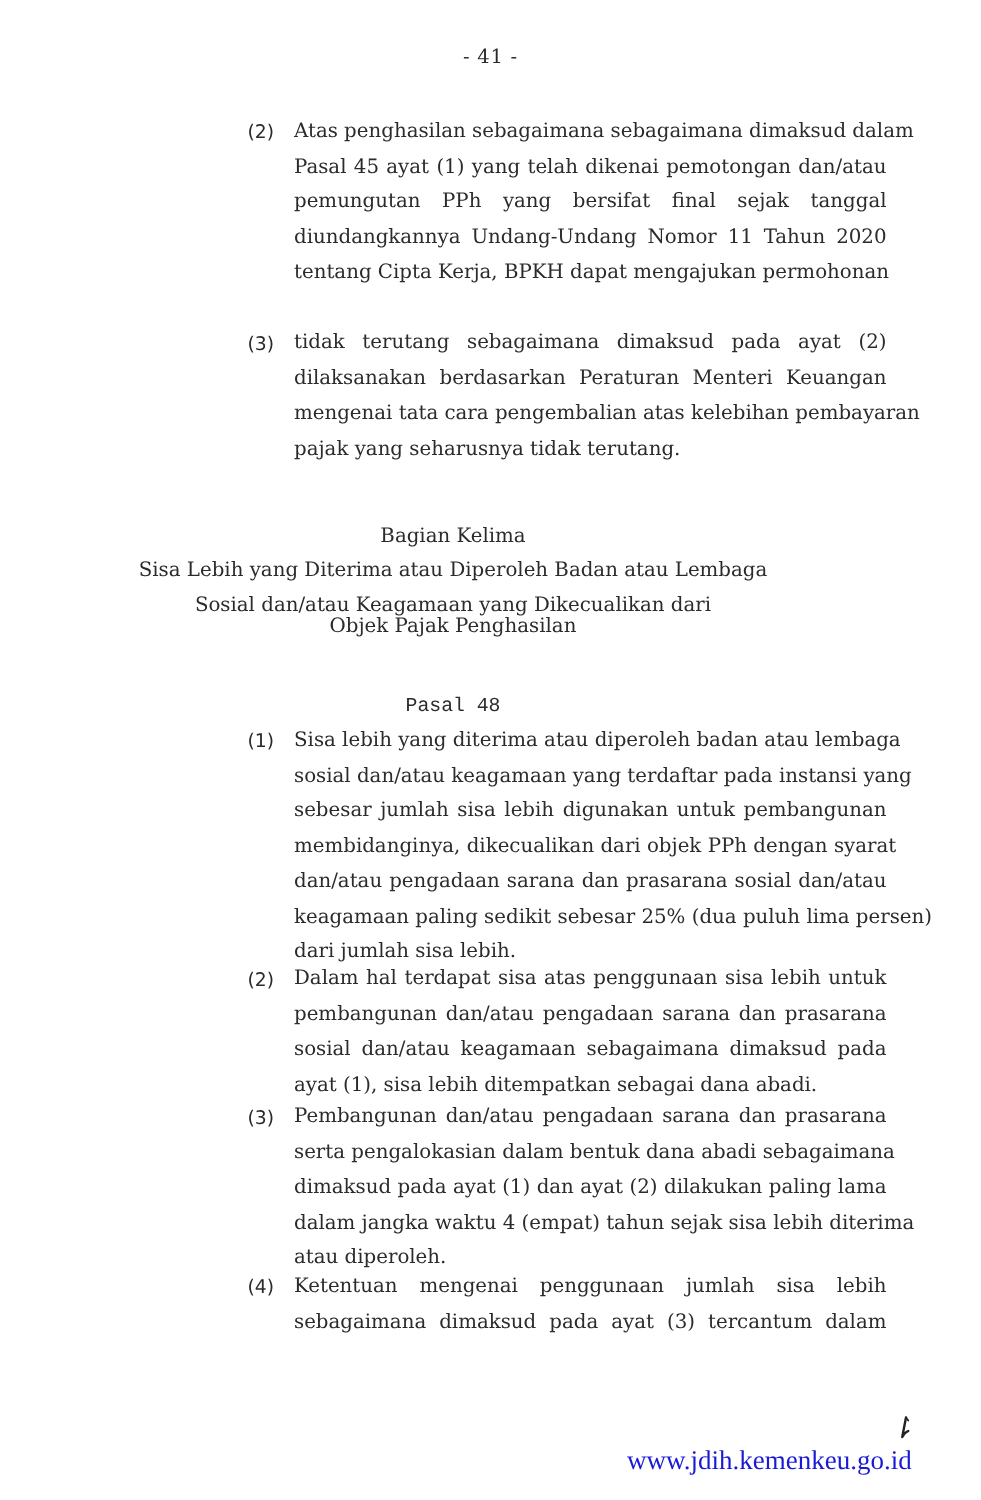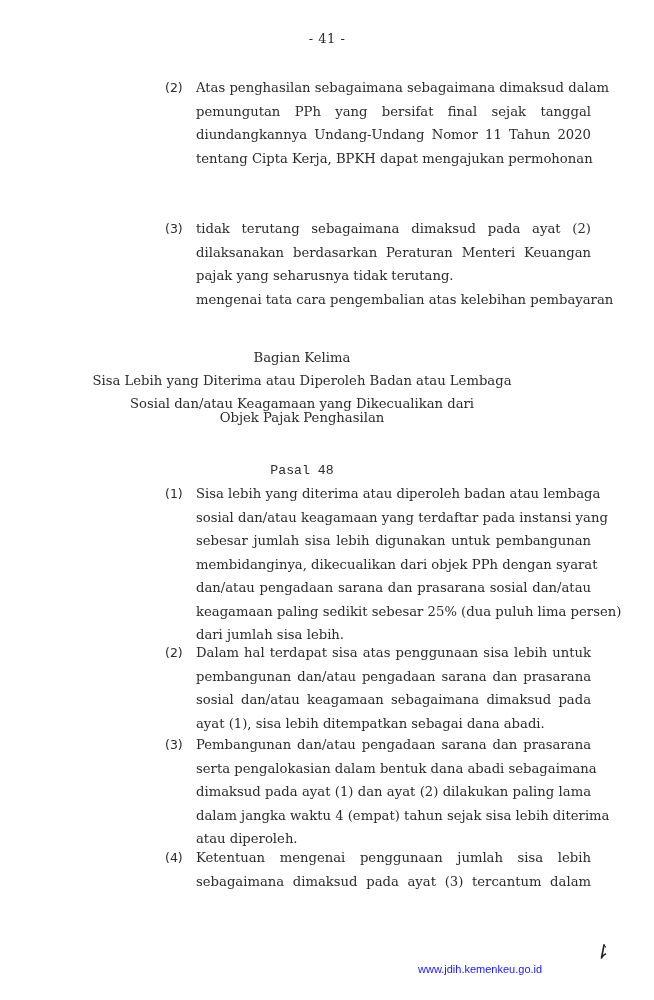--- a/index.html
+++ b/index.html
@@ -57,22 +57,22 @@
       left: 0;
       width: 604px;
       text-align: center;
       font-size: 13.2px;
       line-height: 23.5px;
     }
     .footer-link {
       position: absolute;
       left: 418px;
       top: 963px;
-      font-family: Liberation Sans, sans-serif;
-      font-size: 11px;
+      font-family: Liberation Serif, serif;
+      font-size: 18px;
       color: #1a1ad6;
       text-decoration: none;
     }
     .initial-mark {
       position: absolute;
       left: 597px;
       top: 944px;
       width: 12px;
       height: 18px;
     }
@@ -81,33 +81,34 @@
 <body>
 
 <div>
 
   <div class="page-number">- 41 -</div>
 
   <div class="para" style="top:76px;">
     <span class="num">(2)</span>
     <div class="body">
       <span class="line">Atas penghasilan sebagaimana sebagaimana dimaksud dalam</span>
+      <span class="line">Pasal 45 ayat (1) yang telah dikenai pemotongan dan/atau</span>
       <span class="line">pemungutan PPh yang bersifat final sejak tanggal</span>
       <span class="line">diundangkannya Undang-Undang Nomor 11 Tahun 2020</span>
       <span class="line">tentang Cipta Kerja, BPKH dapat mengajukan permohonan</span>
     </div>
   </div>
 
   <div class="para" style="top:217px;">
     <span class="num">(3)</span>
     <div class="body">
       <span class="line">tidak terutang sebagaimana dimaksud pada ayat (2)</span>
       <span class="line">dilaksanakan berdasarkan Peraturan Menteri Keuangan</span>
+      <span class="line">mengenai tata cara pengembalian atas kelebihan pembayaran</span>
       <span class="line last">pajak yang seharusnya tidak terutang.</span>
-      <span class="line">mengenai tata cara pengembalian atas kelebihan pembayaran</span>
     </div>
   </div>
 
   <div class="heading" style="top:346px;">Bagian Kelima</div>
   <div class="heading" style="top:369px;">Sisa Lebih yang Diterima atau Diperoleh Badan atau Lembaga</div>
   <div class="heading" style="top:392px;">Sosial dan/atau Keagamaan yang Dikecualikan dari</div>
   <div class="heading" style="top:406px;">Objek Pajak Penghasilan</div>
 
   <div class="heading" style="top:459px;font-family:Liberation Mono, monospace;">Pasal 48</div>
 

